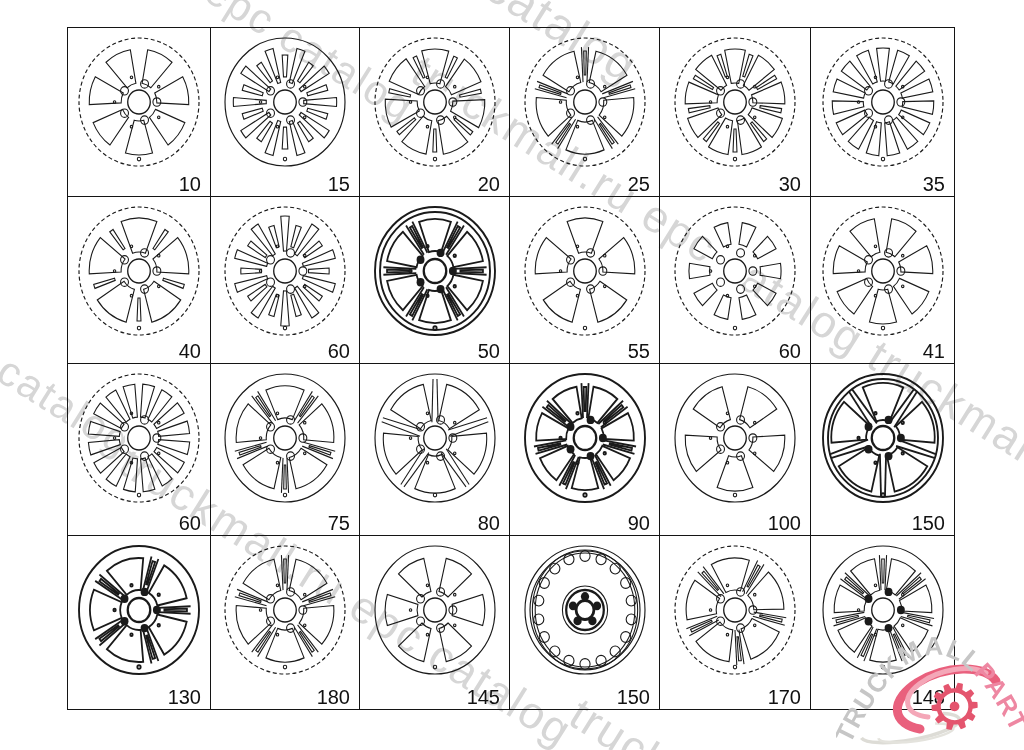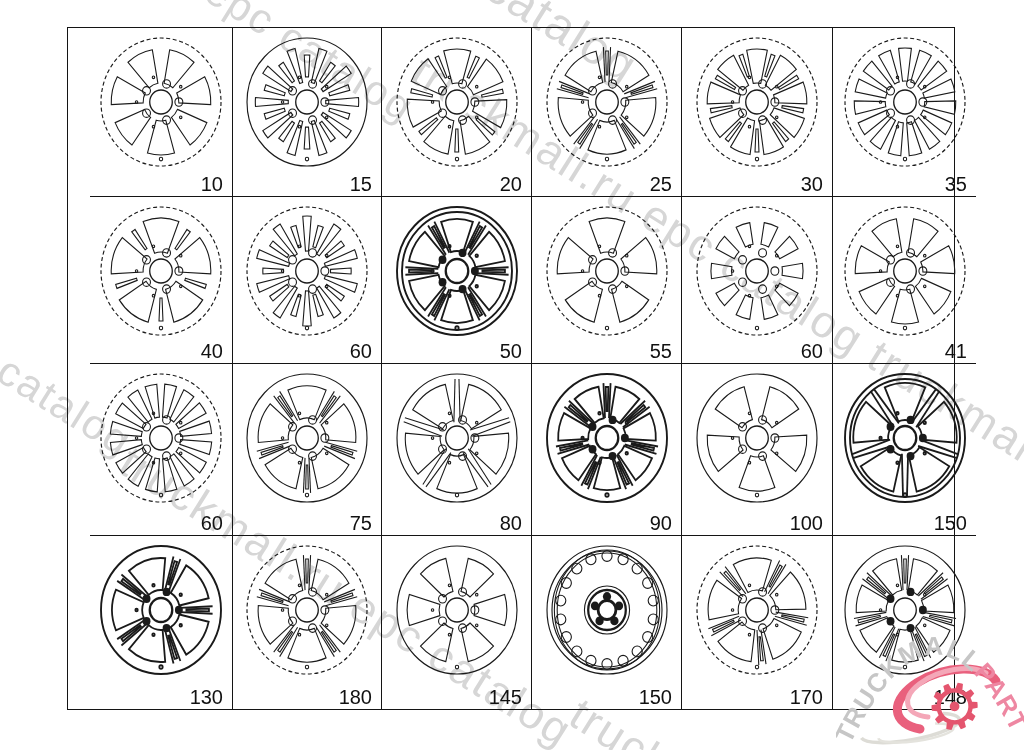--- a/index.html
+++ b/index.html
@@ -15,21 +15,20 @@
     letter-spacing:2px;font-weight:400;
   }
   
   #parts-grid{
     position:absolute;left:67px;top:27px;z-index:1;
     width:888px;height:683px;box-sizing:border-box;
     border:1px solid #141414;
     display:grid;
     grid-template-columns:143px 149px 150px 150px 151px 143px;
     grid-template-rows:169px 167px 172px 173px;
-    padding-left:22px;
   }
   .cell{
     position:relative;box-sizing:border-box;
     border-right:1px solid #141414;border-bottom:1px solid #141414;
     background:transparent;
   }
   .cell:nth-child(6n){border-right:none;}
   .cell:nth-child(n+19){border-bottom:none;}
   .cell svg{display:block;margin:5px auto 0 auto;}
   .callout{

